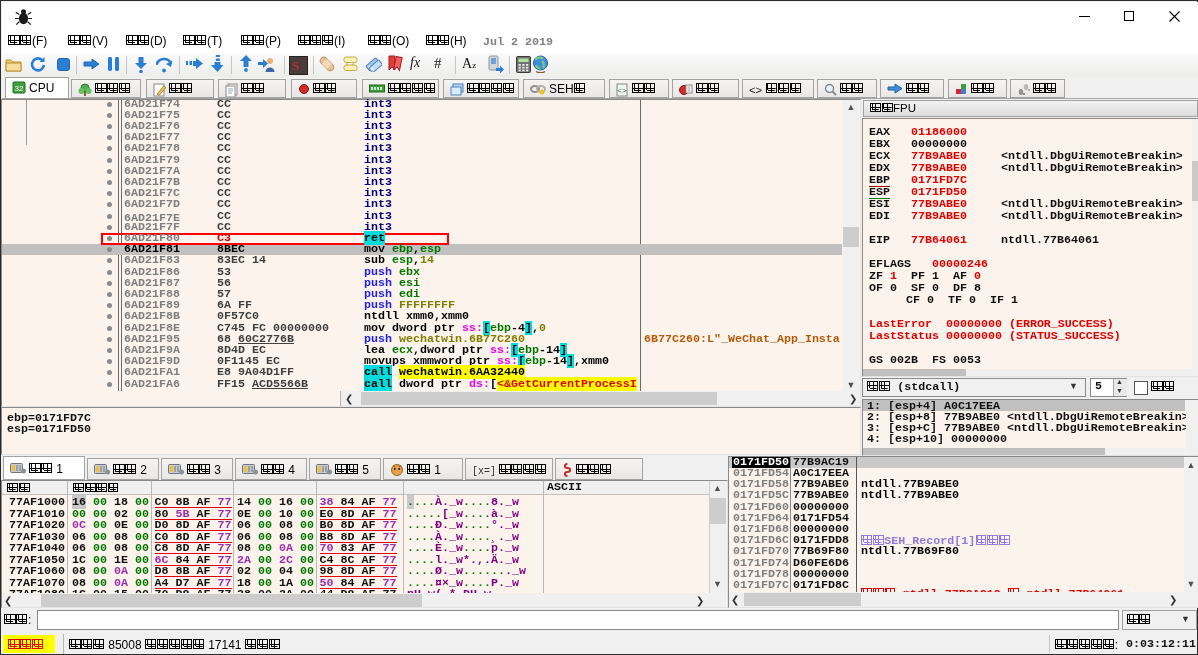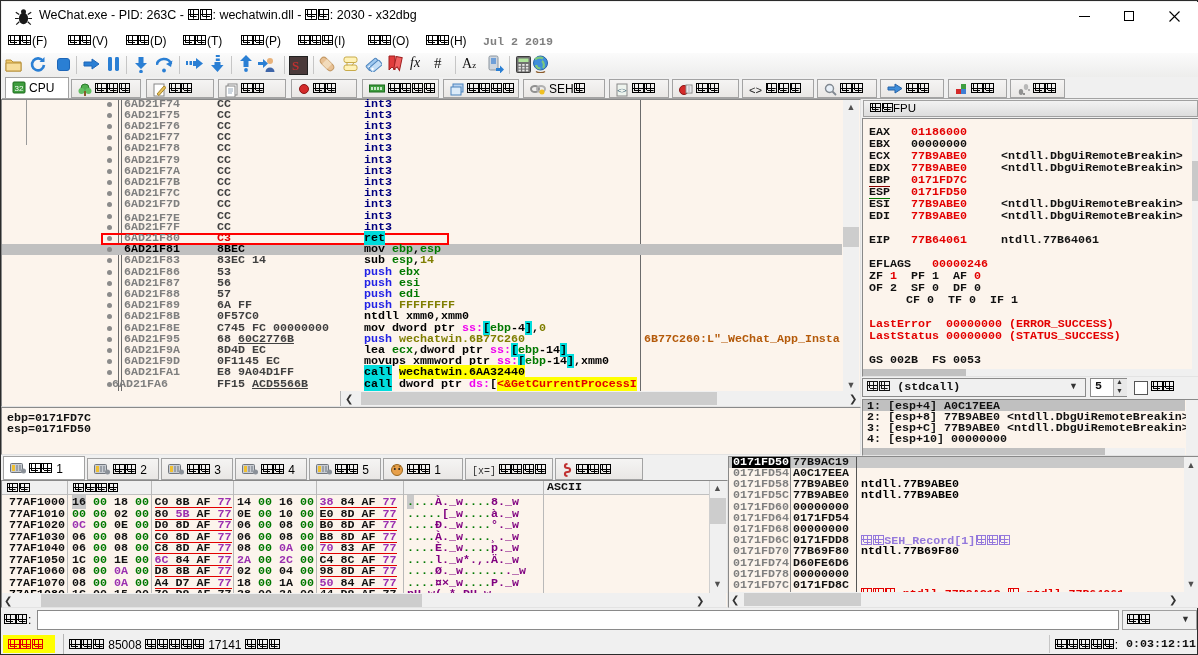--- a/index.html
+++ b/index.html
@@ -24,21 +24,20 @@
 <div class="abs" style="left:1px;top:1px;width:1196px;height:29px;background:#fff;"></div>
 <svg class="abs" style="left:13px;top:7px" width="19" height="18" viewBox="0 0 19 18">
       <g fill="#1a1a1a">
         <ellipse cx="9.5" cy="10.5" rx="4.6" ry="5.8"></ellipse>
         <circle cx="9.5" cy="3.8" r="2.5"></circle>
       </g>
       <g stroke="#1a1a1a" stroke-width="1.2" fill="none">
         <path d="M5.2 6.6 1.8 4.2M4.8 10.5H1M5.3 13.8 2.2 16.6M13.8 6.6 17.2 4.2M14.2 10.5H18M13.7 13.8 16.8 16.6"></path>
       </g>
     </svg>
-<div class="abs ui" style="left:38px;top:7px;font-size:12.5px">WeChat.exe - PID: 263C - <span class="zh"><span class="cj"></span><span class="cj"></span></span>: wechatwin.dll - <span class="zh"><span class="cj"></span><span class="cj"></span></span>: 2030 - x32dbg</div>
 <div class="abs" style="left:1078px;top:15px;width:11px;height:1px;background:#000;"></div>
 <div class="abs" style="left:1123px;top:10px;width:8px;height:8px;border:1px solid #000;"></div>
 <svg class="abs" style="left:1168px;top:10px" width="11" height="11">
       <path d="M0.5 0.5 10.5 10.5M10.5 0.5 0.5 10.5" stroke="#000" stroke-width="1.1"></path>
     </svg>
 <div class="abs" style="left:1px;top:30px;width:1196px;height:22px;background:#fff;"></div>
 <div class="abs ui" style="left:7px;top:33px;"><span class="zh"><span class="cj"></span><span class="cj"></span>(F)</span></div>
 <div class="abs ui" style="left:67px;top:33px;"><span class="zh"><span class="cj"></span><span class="cj"></span>(V)</span></div>
 <div class="abs ui" style="left:125px;top:33px;"><span class="zh"><span class="cj"></span><span class="cj"></span>(D)</span></div>
 <div class="abs ui" style="left:182px;top:33px;"><span class="zh"><span class="cj"></span><span class="cj"></span>(T)</span></div>
@@ -328,21 +327,21 @@
 <div class="abs m" style="left:363px;top:344.0px;">lea <span class="gn">ecx</span>,dword ptr <span class="mg">ss:</span><span class="cyn">[</span><span class="gn">ebp</span>-14<span class="cyn">]</span></div>
 <div class="dot" style="left:106px;top:358.2px"></div>
 <div class="abs m" style="left:123px;top:355.19999999999993px;"><span class="gy">6AD21F9D</span></div>
 <div class="abs m" style="left:216px;top:355.19999999999993px;color:#404040">0F1145 EC</div>
 <div class="abs m" style="left:363px;top:355.19999999999993px;">movups xmmword ptr <span class="mg">ss:</span><span class="cyn">[</span><span class="gn">ebp</span>-14<span class="cyn">]</span>,xmm0</div>
 <div class="dot" style="left:106px;top:369.4px"></div>
 <div class="abs m" style="left:123px;top:366.4px;"><span class="gy">6AD21FA1</span></div>
 <div class="abs m" style="left:216px;top:366.4px;color:#404040">E8 9A04D1FF</div>
 <div class="abs m" style="left:363px;top:366.4px;"><span class="cyn">call</span> <span class="yl">wechatwin.6AA32440</span></div>
 <div class="dot" style="left:106px;top:380.6px"></div>
-<div class="abs m" style="left:111px;top:377.6px;"><span class="gy">6AD21FA6</span></div>
+<div class="abs m" style="left:123px;top:377.6px;"><span class="gy">6AD21FA6</span></div>
 <div class="abs m" style="left:216px;top:377.6px;color:#404040">FF15 <u>ACD5566B</u></div>
 <div class="abs m" style="left:363px;top:377.6px;"><span class="cyn">call</span> dword ptr <span class="mg">ds:</span>[<span class="yl rd">&lt;&amp;GetCurrentProcessI</span></div>
 <div class="abs" style="left:842px;top:99px;width:16px;height:291px;background:#f0f0f0;"></div>
 <div class="abs" style="left:842px;top:226px;width:16px;height:20px;background:#cdcdcd;"></div>
 <div class="abs " style="left:842px;top:101px;width:16px;font-size:9px;color:#505050;text-align:center">▲</div>
 <div class="abs " style="left:842px;top:379px;width:16px;font-size:9px;color:#505050;text-align:center">▼</div>
 <div class="abs" style="left:339px;top:390px;width:519px;height:15px;background:#f0f0f0;border-left:1px solid #b5b5b5"></div>
 <div class="abs" style="left:360px;top:391px;width:356px;height:13px;background:#cdcdcd;"></div>
 <div class="abs " style="left:344px;top:392px;font-size:10px;color:#333">❮</div>
 <div class="abs " style="left:848px;top:392px;font-size:10px;color:#333">❯</div>
@@ -372,21 +371,21 @@
 <div class="abs m" style="left:1000px;top:198px;color:#111">&lt;ntdll.DbgUiRemoteBreakin&gt;</div>
 <div class="abs m" style="left:868px;top:210px;color:#111;">EDI</div>
 <div class="abs m rd" style="left:910px;top:210px;">77B9ABE0</div>
 <div class="abs m" style="left:1000px;top:210px;color:#111">&lt;ntdll.DbgUiRemoteBreakin&gt;</div>
 <div class="abs m" style="left:868px;top:234px;color:#111;">EIP</div>
 <div class="abs m rd" style="left:910px;top:234px;">77B64061</div>
 <div class="abs m" style="left:1000px;top:234px;color:#111">ntdll.77B64061</div>
 <div class="abs m" style="left:868px;top:258px;color:#111">EFLAGS</div>
 <div class="abs m rd" style="left:931px;top:258px;">00000246</div>
 <div class="abs m" style="left:868px;top:270px;color:#111">ZF <span class="rd">1</span>  PF 1  AF <span class="rd">0</span></div>
-<div class="abs m" style="left:868px;top:282px;color:#111">OF 2  SF 0  DF 0</div>
+<div class="abs m" style="left:868px;top:282px;color:#111">OF 0  SF 0  DF 8</div>
 <div class="abs m" style="left:905px;top:294px;color:#111">CF 0  TF 0  IF 1</div>
 <div class="abs m rd" style="left:868px;top:318px;">LastError  00000000 (ERROR_SUCCESS)</div>
 <div class="abs m rd" style="left:868px;top:330px;">LastStatus 00000000 (STATUS_SUCCESS)</div>
 <div class="abs m" style="left:868px;top:354px;color:#111">GS 002B  FS 0053</div>
 <div class="abs" style="left:862px;top:368px;width:334px;height:7px;background:#f0f0f0;"></div>
 <div class="abs" style="left:862px;top:368px;width:103px;height:7px;background:#c0c0c0;"></div>
 <div class="abs" style="left:1191px;top:118px;width:6px;height:257px;background:#f0f0f0;"></div>
 <div class="abs" style="left:1191px;top:160px;width:6px;height:40px;background:#c9c9c9;"></div>
 <div class="abs" style="left:861px;top:377px;width:224px;height:19px;background:#f0f0f0;border:1px solid #8a8a8a;box-sizing:border-box;"></div>
 <div class="abs m" style="left:866px;top:380px;color:#111"><span class="zh"><span class="cj"></span><span class="cj"></span></span> (stdcall)</div>

